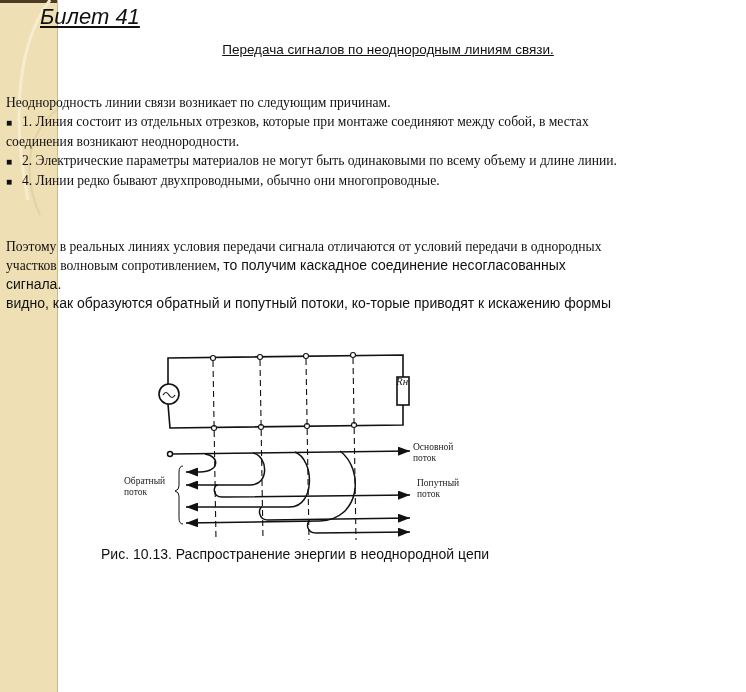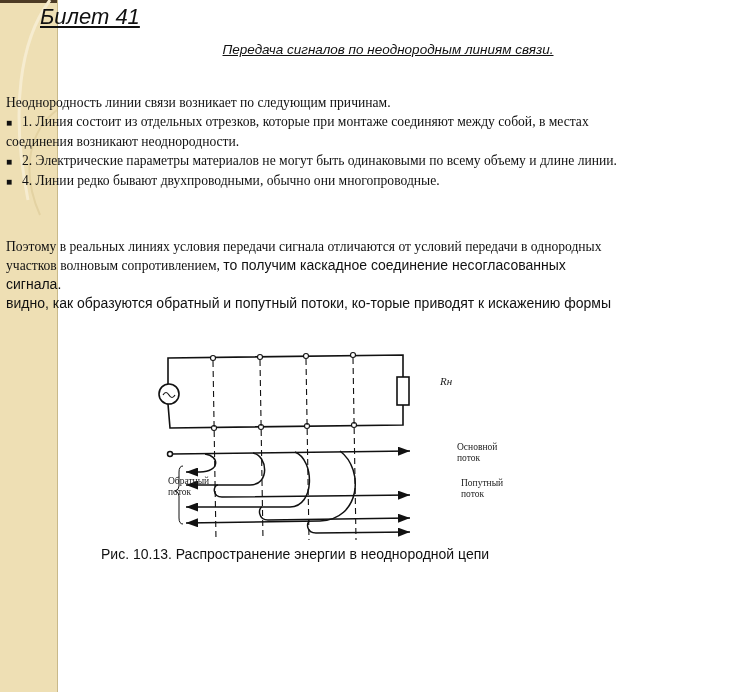--- a/index.html
+++ b/index.html
@@ -23,41 +23,41 @@
   .title {
     position: absolute; left: 0; width: 746px; top: 4px;
     font-family: "Liberation Sans", sans-serif;
     font-style: italic; font-size: 22px; text-decoration: underline;
     padding-left: 40px; box-sizing: border-box;
   }
   .subtitle {
     position: absolute; left: 0; width: 746px; top: 42px;
     text-align: center;
     font-family: "Liberation Sans", sans-serif;
-    font-style: italic; font-size: 13.5px; text-decoration: underline;
+    font-size: 13.5px; text-decoration: underline;
     padding-left: 30px; box-sizing: border-box;
   }
   .intro {
     position: absolute; left: 6px; top: 93px; width: 735px;
     font-size: 13.6px; line-height: 19px;
   }
   .intro .bullet-row { display: block; }
   .intro .bullet { display: inline-block; width: 16px; font-size: 10px; }
   .para {
     position: absolute; left: 6px; top: 237px; width: 735px;
     font-size: 13.6px; line-height: 19px;
   }
   .para .sans { font-family: "Liberation Sans", sans-serif; font-size: 14px; }
   .diagram { position: absolute; left: 0; top: 0; }
   .caption {
     position: absolute; left: 101px; top: 546px;
     font-family: "Liberation Sans", sans-serif; font-size: 14px;
   }
   .dlabel {
-    position: absolute; font-family: "Liberation Serif", serif; font-size: 9.5px; line-height: 11px; color: #222; padding-left: 44px;
+    position: absolute; font-family: "Liberation Serif", serif; font-size: 9.5px; line-height: 11px; color: #222;
   }
 </style>
 </head>
 <body>
 
 <div class="left-strip">
   <div class="dark-top"></div>
   <svg width="57" height="692">
     <path d="M50 0 C 20 40, 10 110, 28 200" stroke="#f6ecd0" stroke-width="3" fill="none"></path>
     <path d="M57 110 C 30 130, 20 170, 40 215" stroke="#e3d2a2" stroke-width="2" fill="none"></path>

